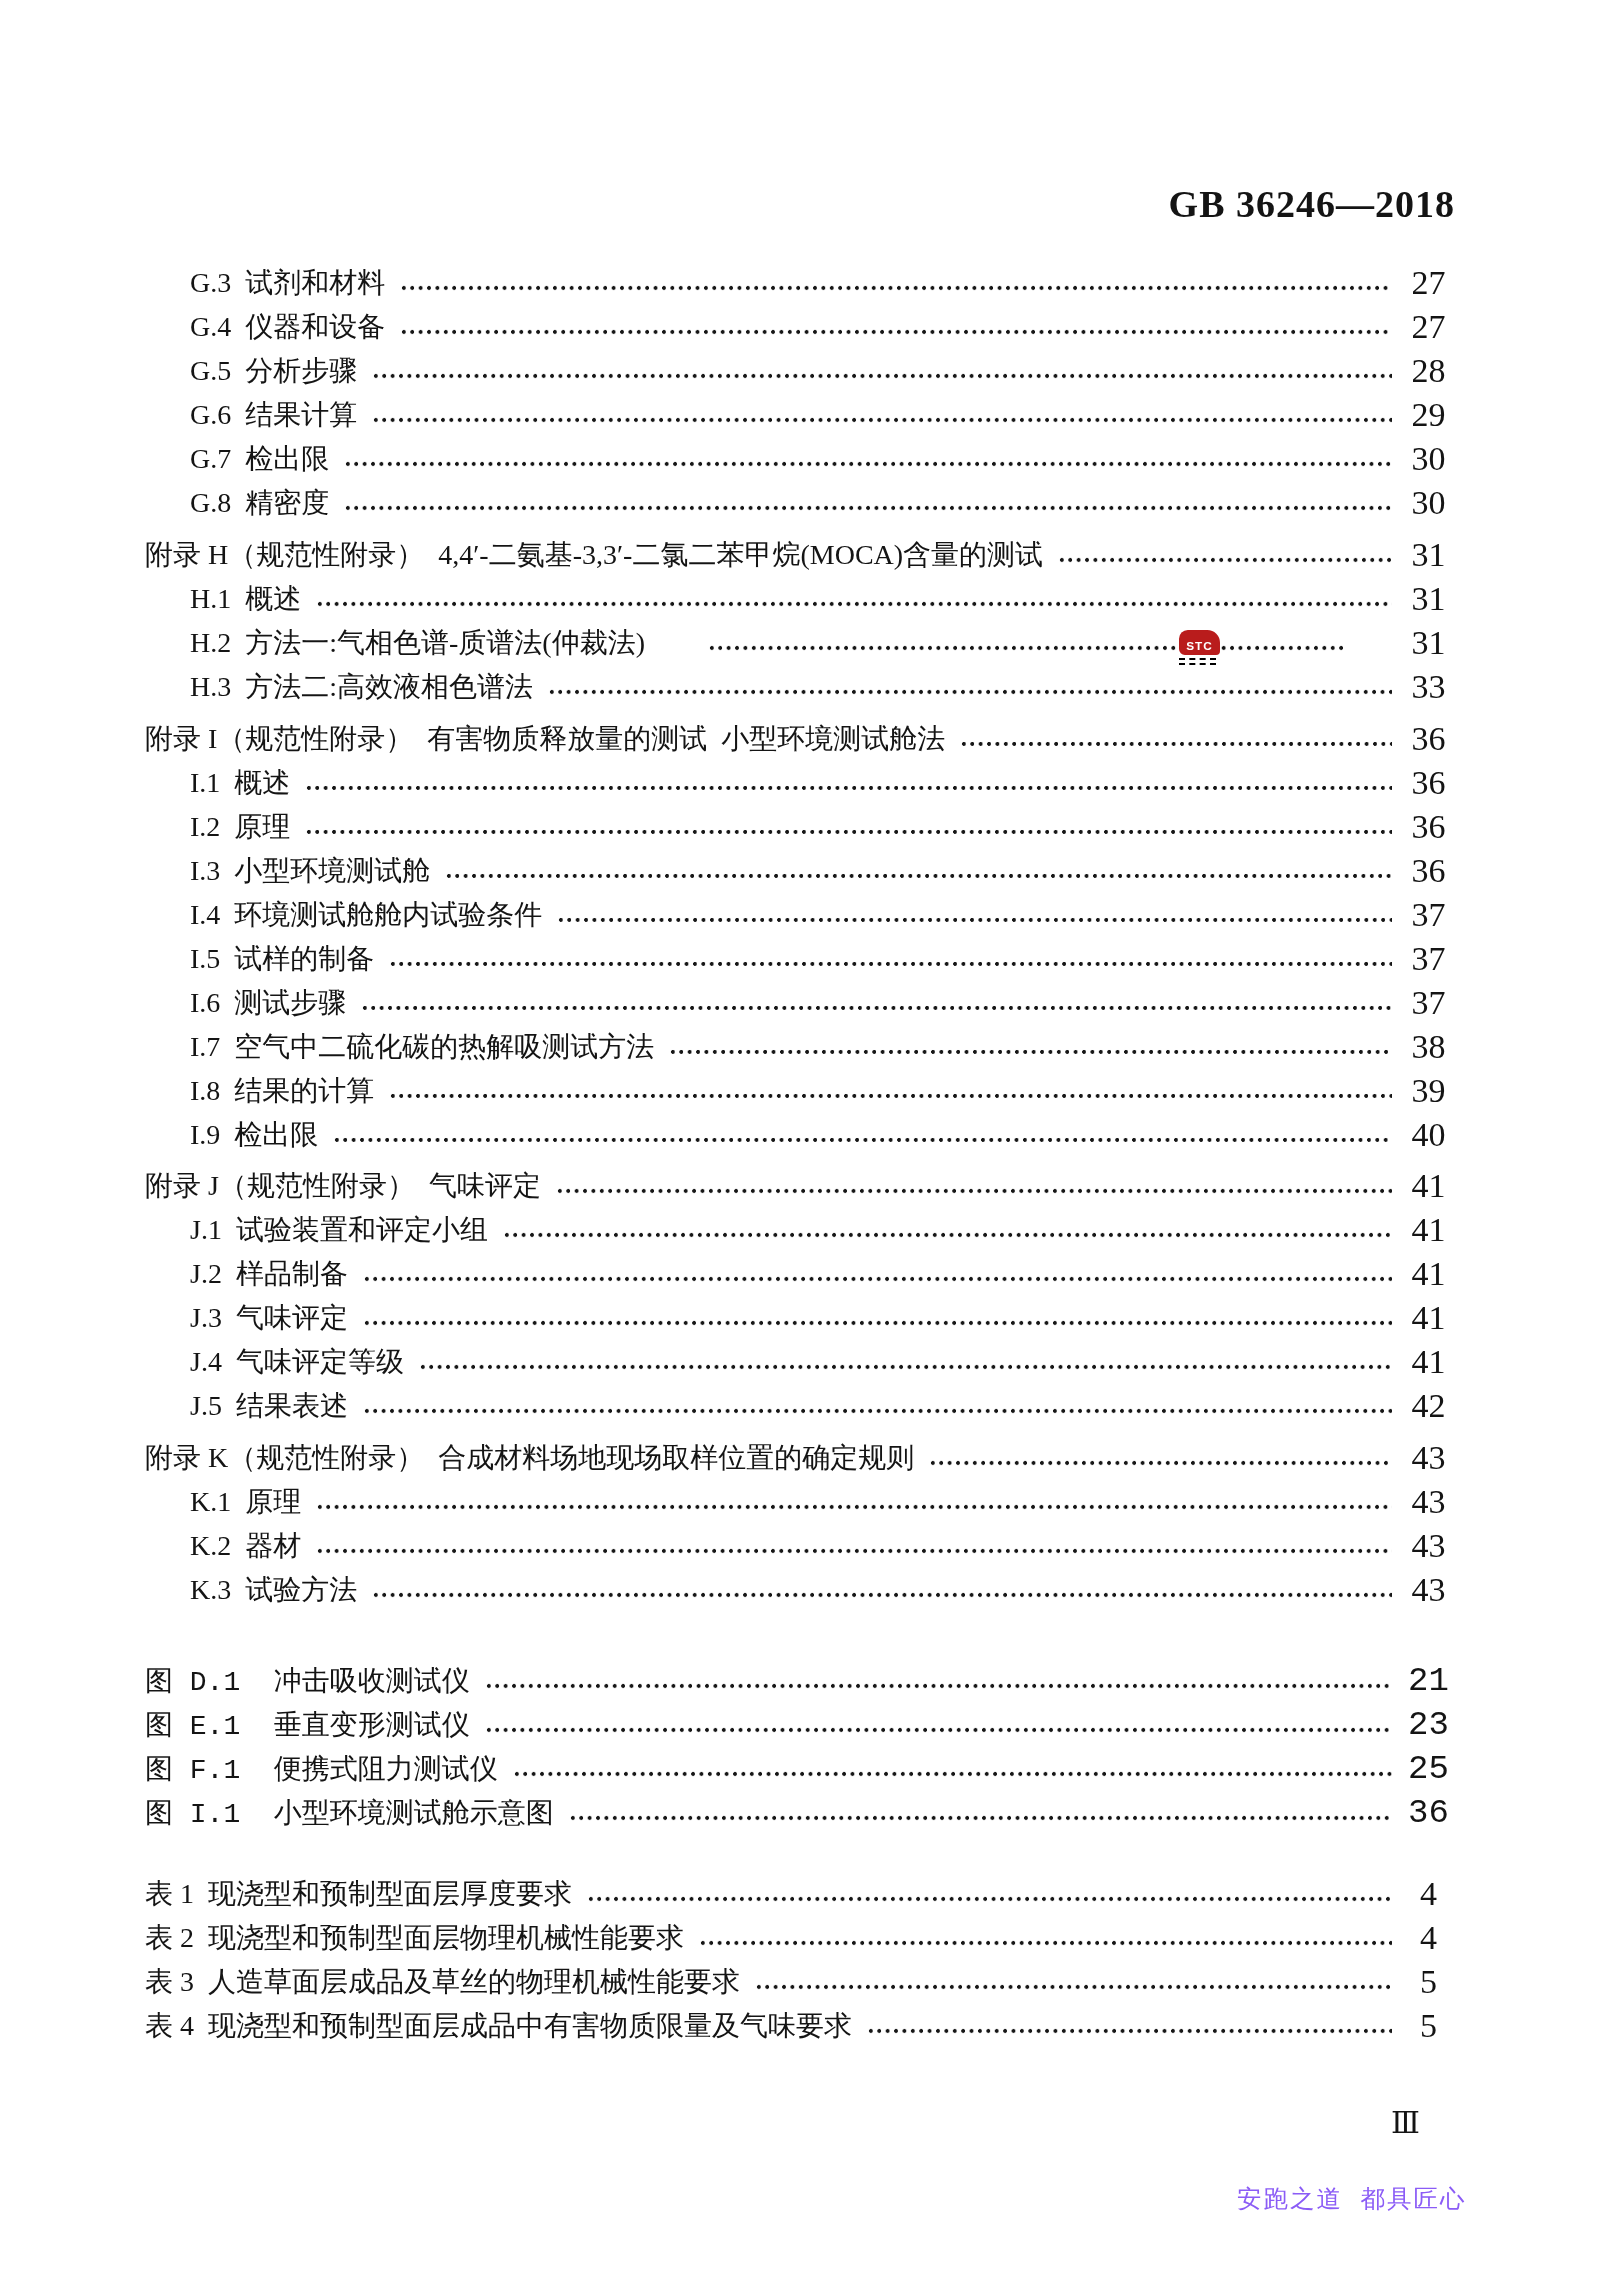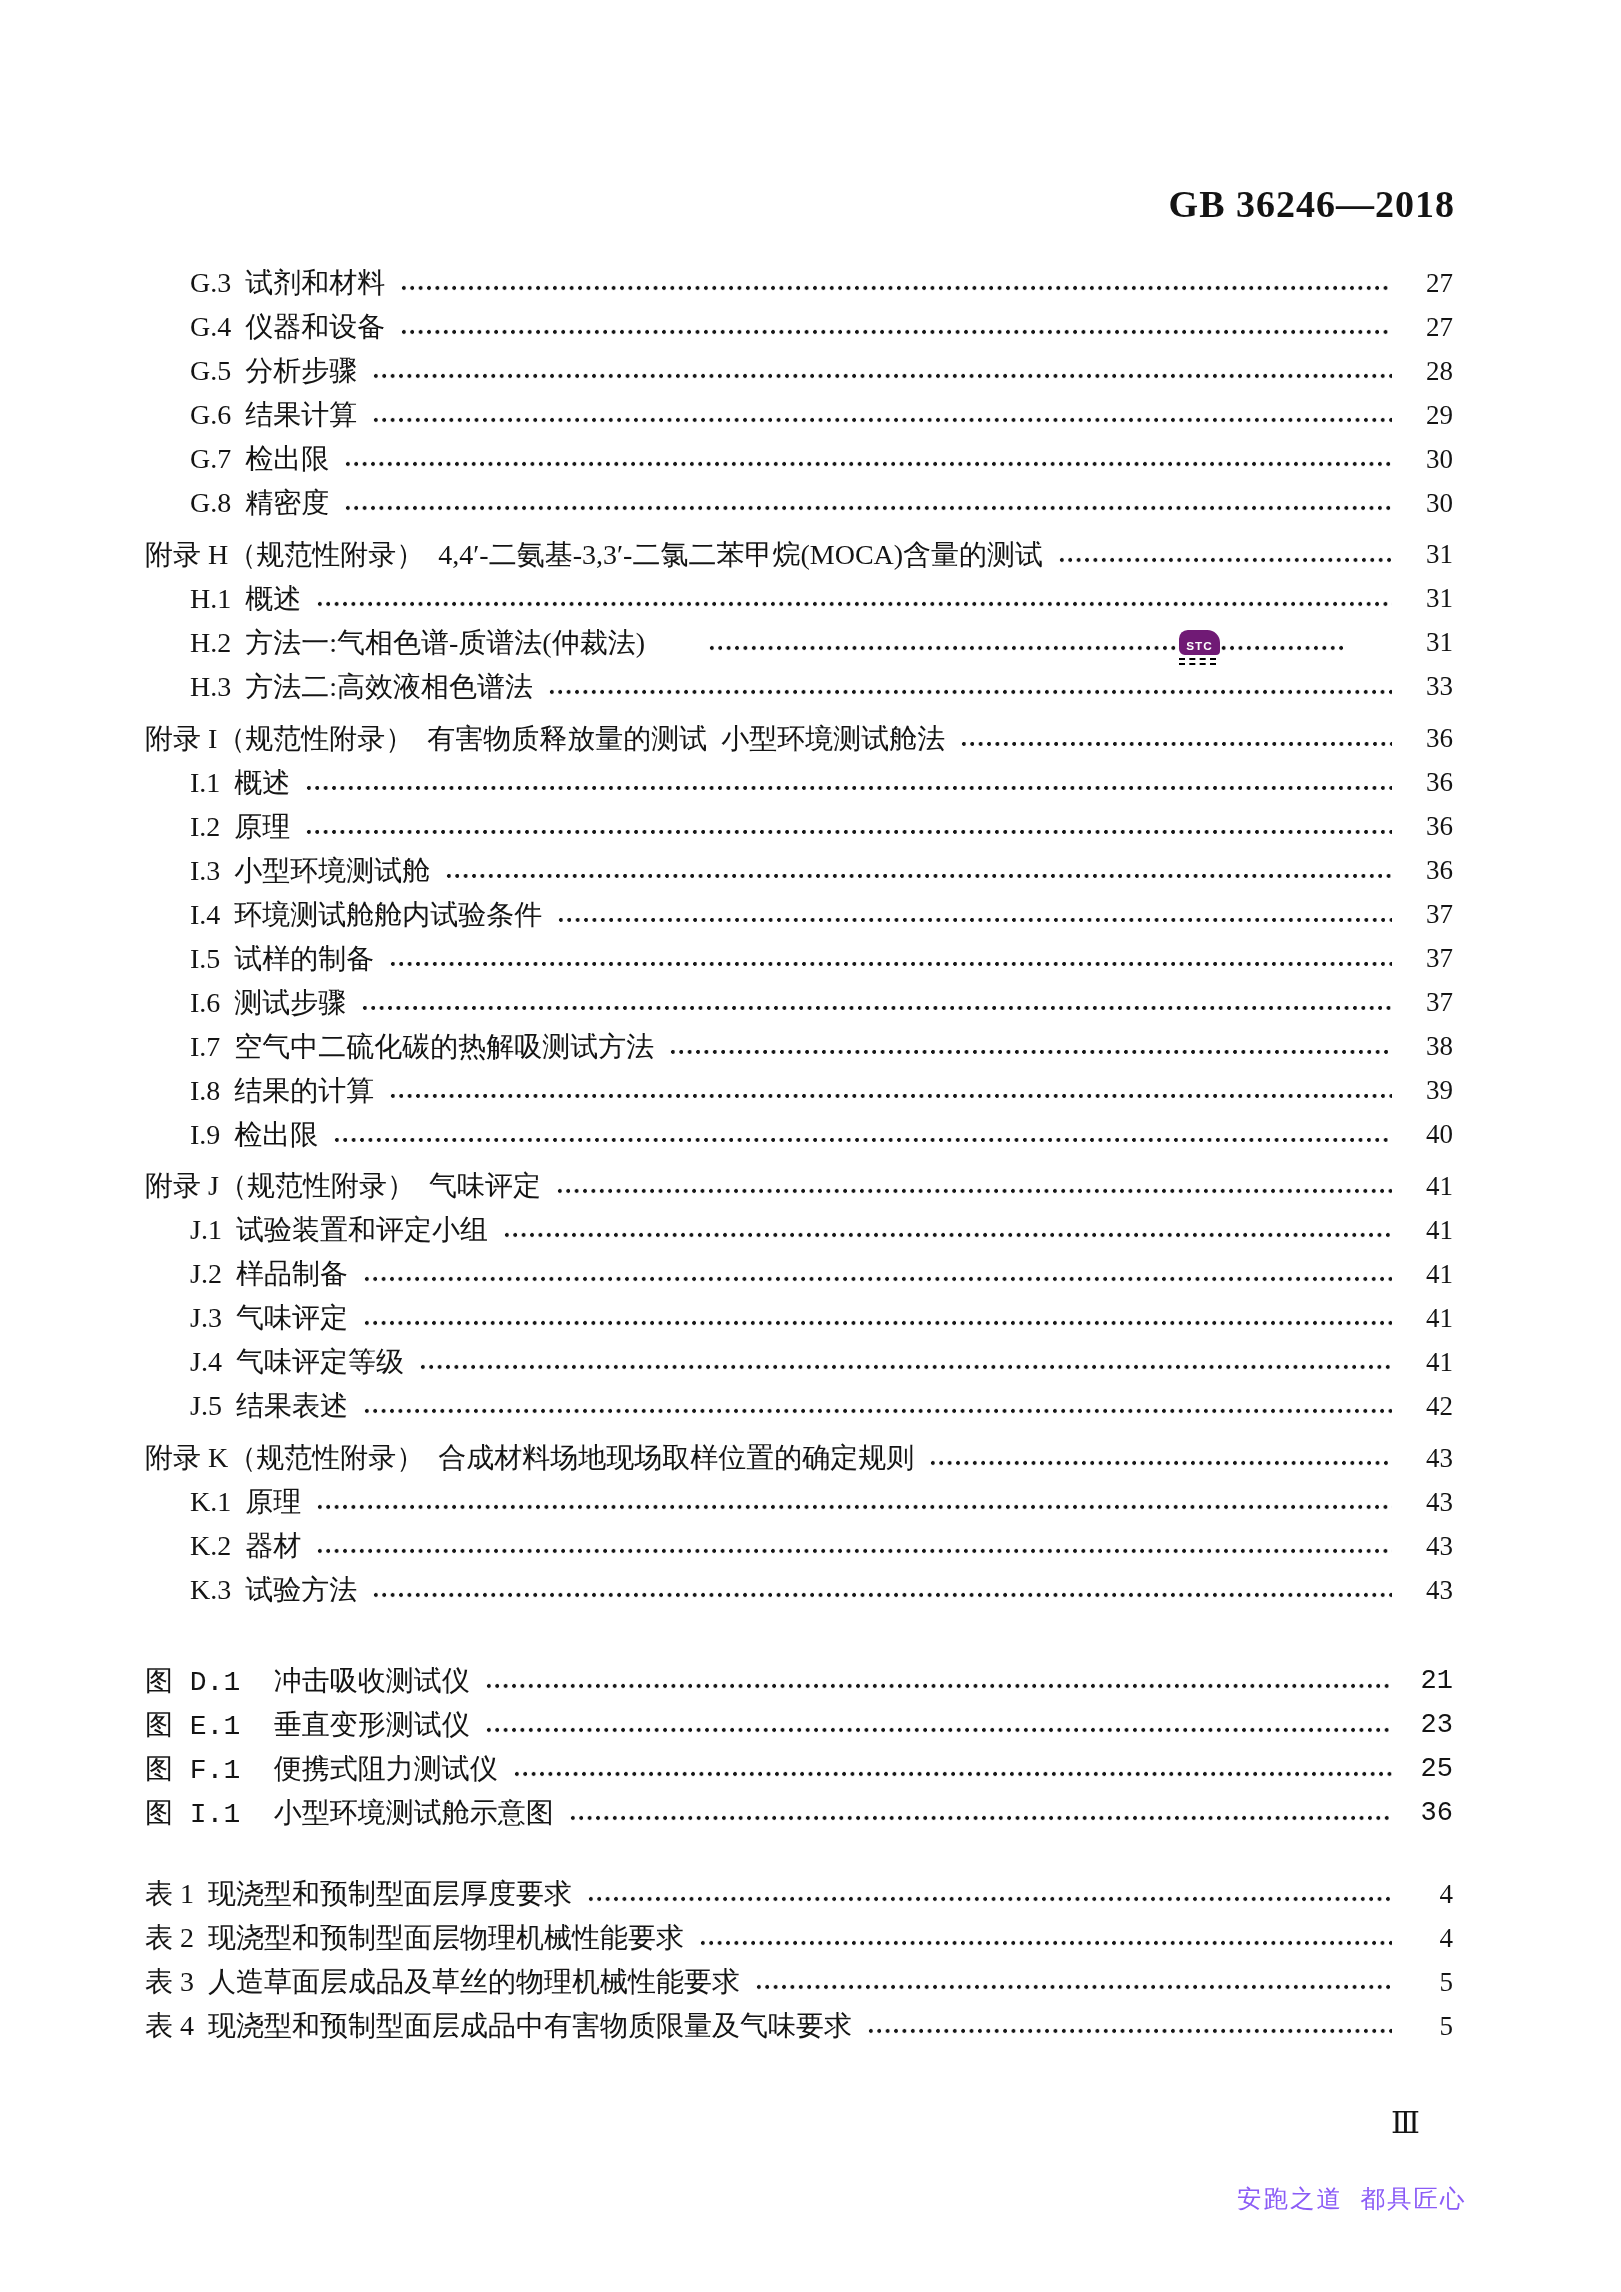--- a/index.html
+++ b/index.html
@@ -20,26 +20,26 @@
   .content{position:absolute;left:145px;top:261px;width:1308px;}
   .row{display:flex;align-items:center;height:44px;font-size:28px;}
   .row.lvl2{padding-left:45px;}
   .row.group{margin-top:7.8px;}
   .label{white-space:pre;}
   .dots{
     flex:1;height:5.9px;margin:9.8px 11.8px 0 15.7px;
     background-image:radial-gradient(circle at 2.9px 2.9px,#161616 1.7px,transparent 2.2px);
     background-size:8.4px 5.9px;background-repeat:repeat-x;
   }
-  .page-num{min-width:49px;text-align:right;font-size:27px;white-space:pre;}
+  .page-num{min-width:49px;text-align:center;font-size:34px;white-space:pre;}
   .figures-block{margin-top:47px;font-family:Liberation Mono, monospace;}
   .tables-block{margin-top:37px;}
   .stamp{position:absolute;left:1034px;top:8.8px;width:51px;display:block;}
   .stamp-blob{
-    display:block;width:41px;height:25.5px;background:#701a75;
+    display:block;width:41px;height:25.5px;background:#b91c1c;
     border-radius:8.8px 12.7px 3.9px 5.9px;
     color:#fff;font-size:11.8px;line-height:33px;text-align:center;
     font-family:"Liberation Sans","DejaVu Sans",sans-serif;font-weight:bold;
     letter-spacing:1px;
   }
   .stamp-line{display:block;width:37px;height:0;border-top:2px dashed #000;margin-top:2.9px;}
   .footer-page{
     position:absolute;top:2105px;left:1374px;width:63px;
     text-align:center;font-size:30px;
   }

